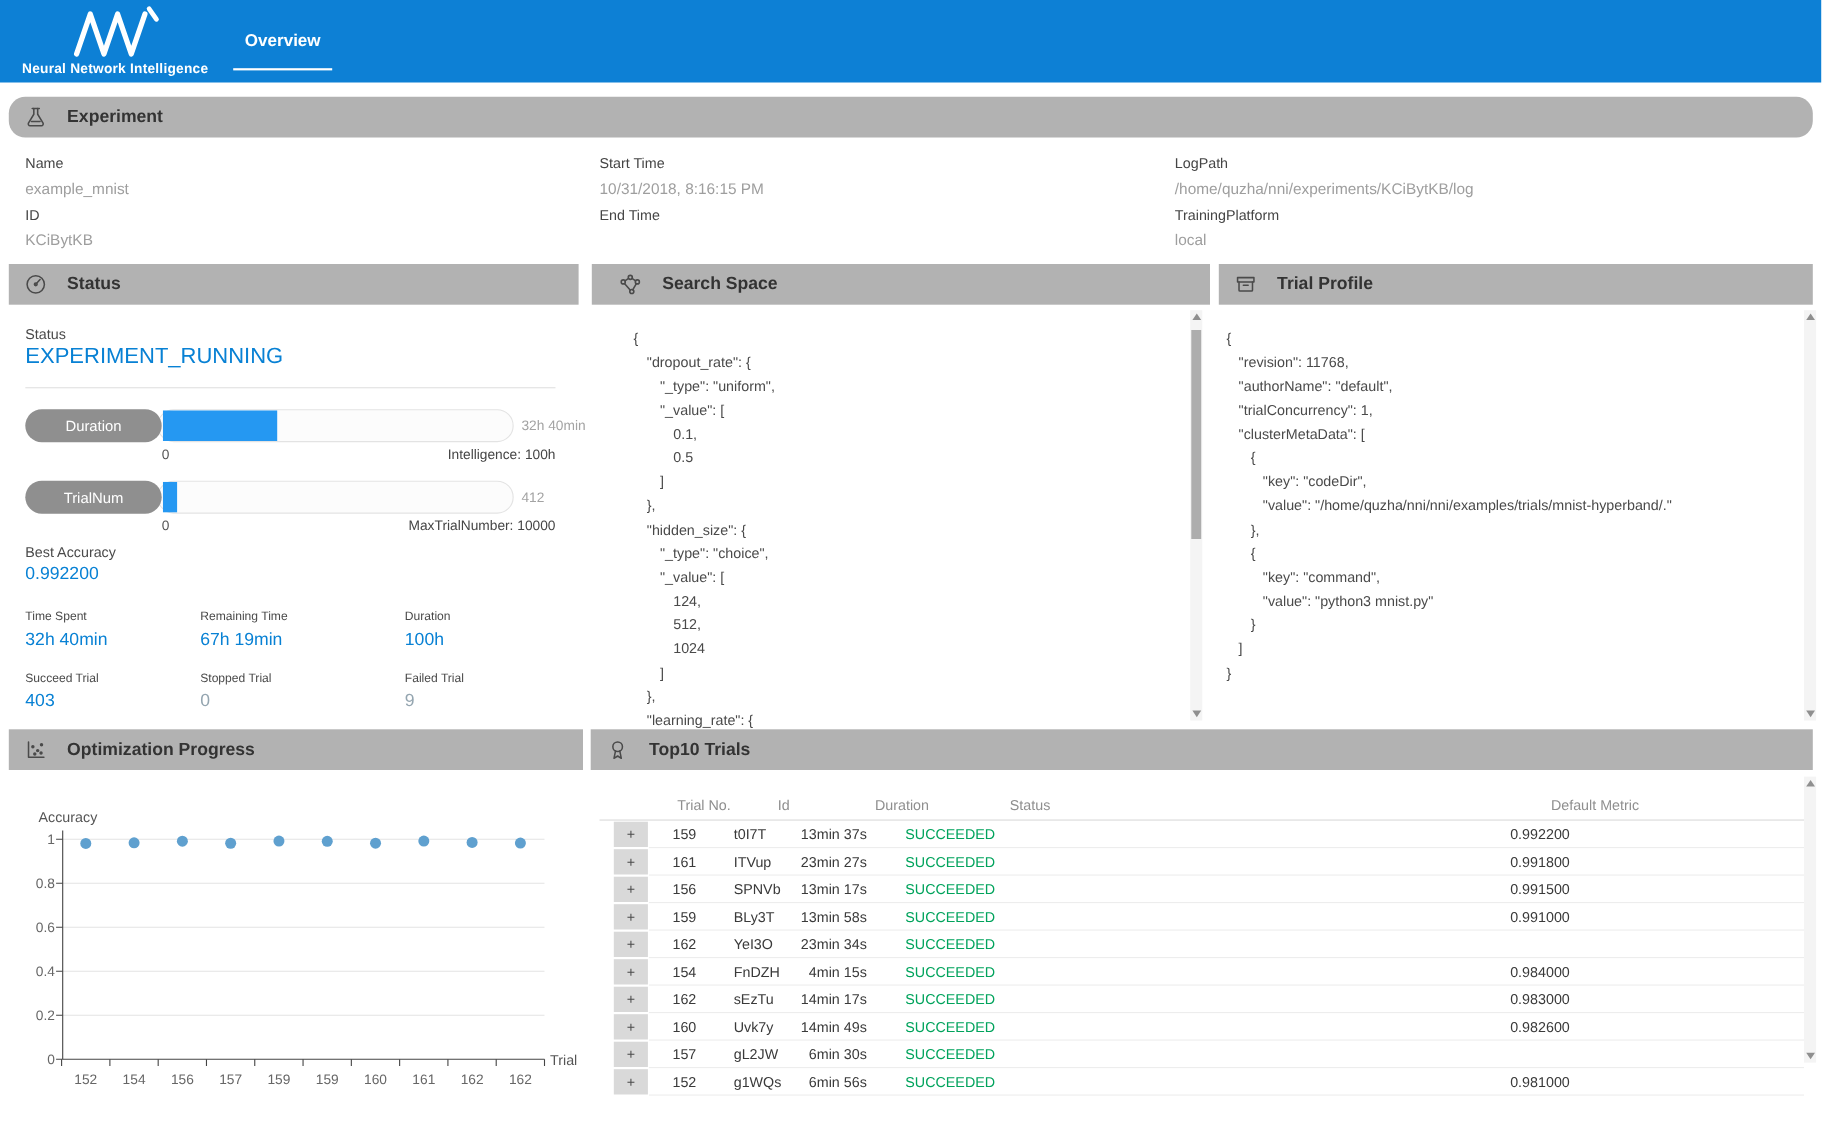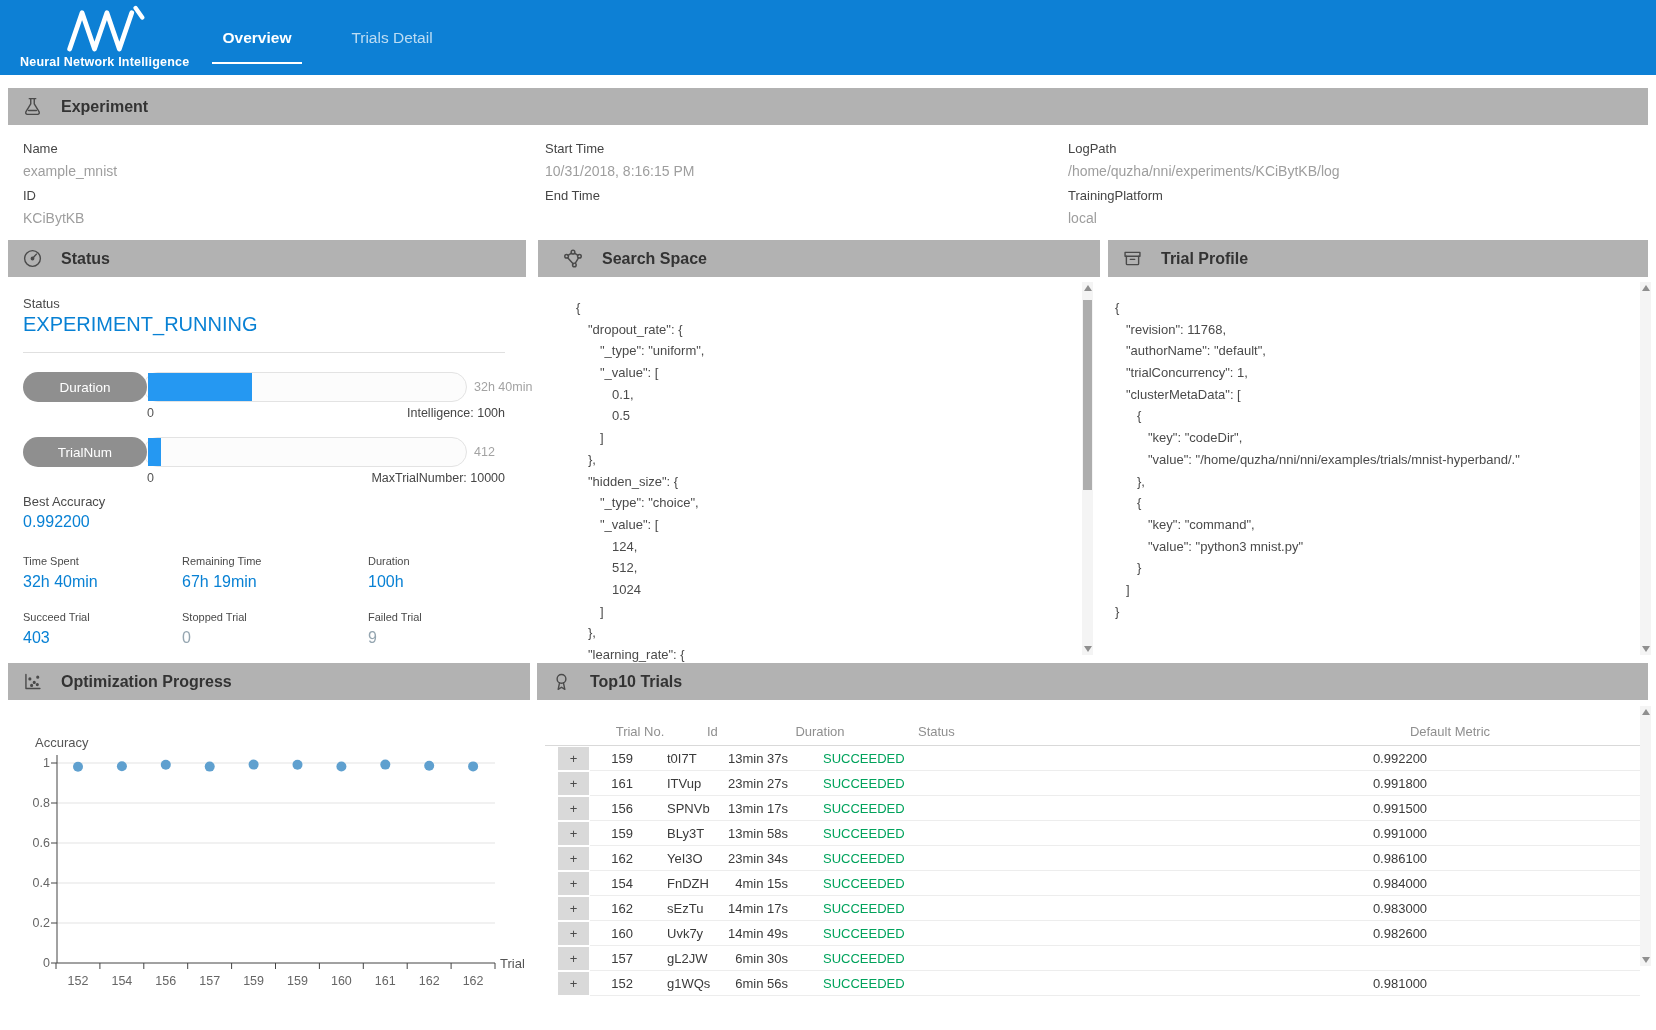--- a/index.html
+++ b/index.html
@@ -78,24 +78,23 @@
 
 <div class="page">
 
   <div class="topnav">
     <svg class="logo-svg" width="86" height="48" viewBox="0 0 90 50">
       <polyline points="8,46 21,8 34,46 47,8 60,46 73,8" fill="none" stroke="#fff" stroke-width="5" stroke-linecap="round" stroke-linejoin="round"></polyline>
       <line x1="77" y1="3" x2="84" y2="13" stroke="#fff" stroke-width="4.5" stroke-linecap="round"></line>
     </svg>
     <div class="brand">Neural Network Intelligence</div>
     <div class="tab tab-overview">Overview</div>
-    <div class="tab tab-trials">Trials Detail</div>
-  </div>
-
-  <div class="secbar" style="left:8px; top:88px; width:1640px;">
+  </div>
+
+  <div class="secbar" style="left:8px; top:88px; width:1640px;border-radius:15px;">
     <span class="ic">
       <svg width="21" height="21" viewBox="0 0 24 24">
           <path d="M10 3v6l-5.6 9.2A2 2 0 0 0 6.1 21h11.8a2 2 0 0 0 1.7-2.8L14 9V3"></path>
           <line x1="8.3" y1="3" x2="15.7" y2="3"></line>
           <line x1="7.5" y1="16.5" x2="16.5" y2="16.5"></line>
         </svg>
     </span>
     <span class="ttl">Experiment</span>
   </div>
 
@@ -341,21 +340,20 @@
         <span class="c-dur">13min 58s</span>
         <span class="c-status">SUCCEEDED</span>
         <span class="c-metric">0.991000</span>
       </div>
       <div class="trow">
         <div class="texp">+</div>
         <span class="c-no">162</span>
         <span class="c-id">YeI3O</span>
         <span class="c-dur">23min 34s</span>
         <span class="c-status">SUCCEEDED</span>
-        <span class="c-metric">0.986100</span>
       </div>
       <div class="trow">
         <div class="texp">+</div>
         <span class="c-no">154</span>
         <span class="c-id">FnDZH</span>
         <span class="c-dur">4min 15s</span>
         <span class="c-status">SUCCEEDED</span>
         <span class="c-metric">0.984000</span>
       </div>
       <div class="trow">

